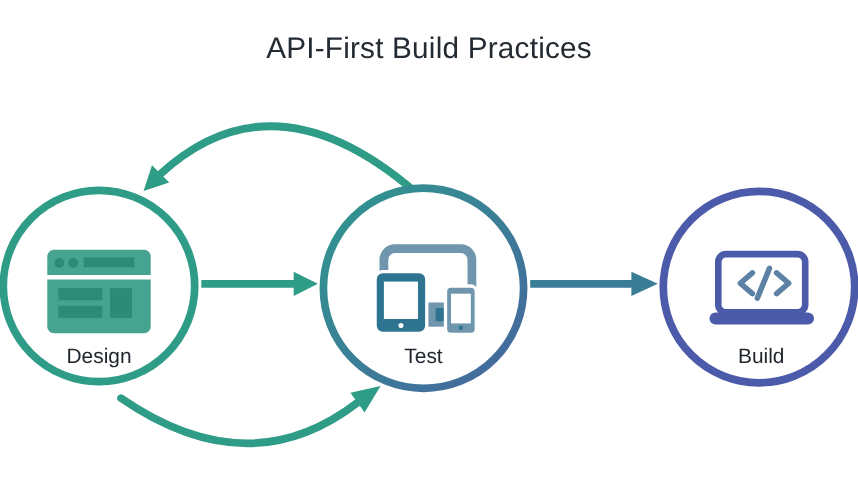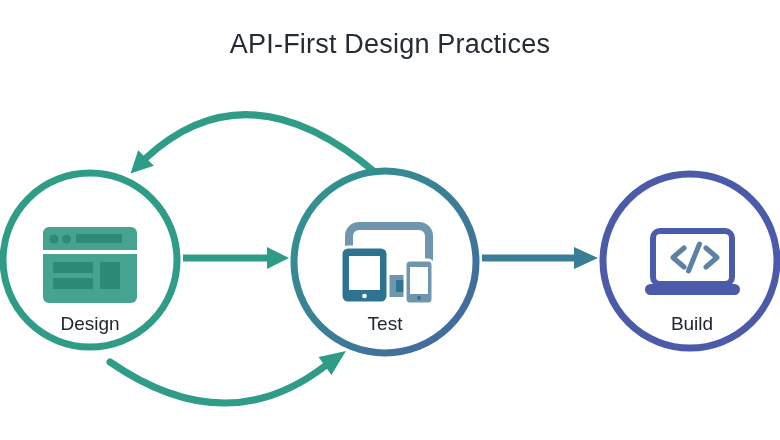--- a/index.html
+++ b/index.html
@@ -17,21 +17,21 @@
   .shaft{fill:none;stroke-width:7;stroke-linecap:round;}
   .halo{stroke:#ffffff;stroke-width:3;}
   .mono-frame{fill:none;stroke-width:8;}
   .laptop-screen{fill:#ffffff;stroke-width:6;}
   .code-stroke{fill:none;stroke-width:5;stroke-linecap:round;stroke-linejoin:round;}
   .node-label{font-family:"Liberation Sans",sans-serif;font-size:19px;text-anchor:middle;}
 </style>
 </head>
 <body>
 
-<div class="title">API-First Design Practices</div>
+<div class="title">API-First Build Practices</div>
 
 <svg width="780" height="440" viewBox="0 0 780 440">
   <defs>
     <linearGradient id="grad-test" x1="0%" y1="0%" x2="100%" y2="100%">
       <stop offset="0" stop-color="#2F988E"></stop>
       <stop offset="1" stop-color="#46659F"></stop>
     </linearGradient>
   </defs>
 
   <g>

